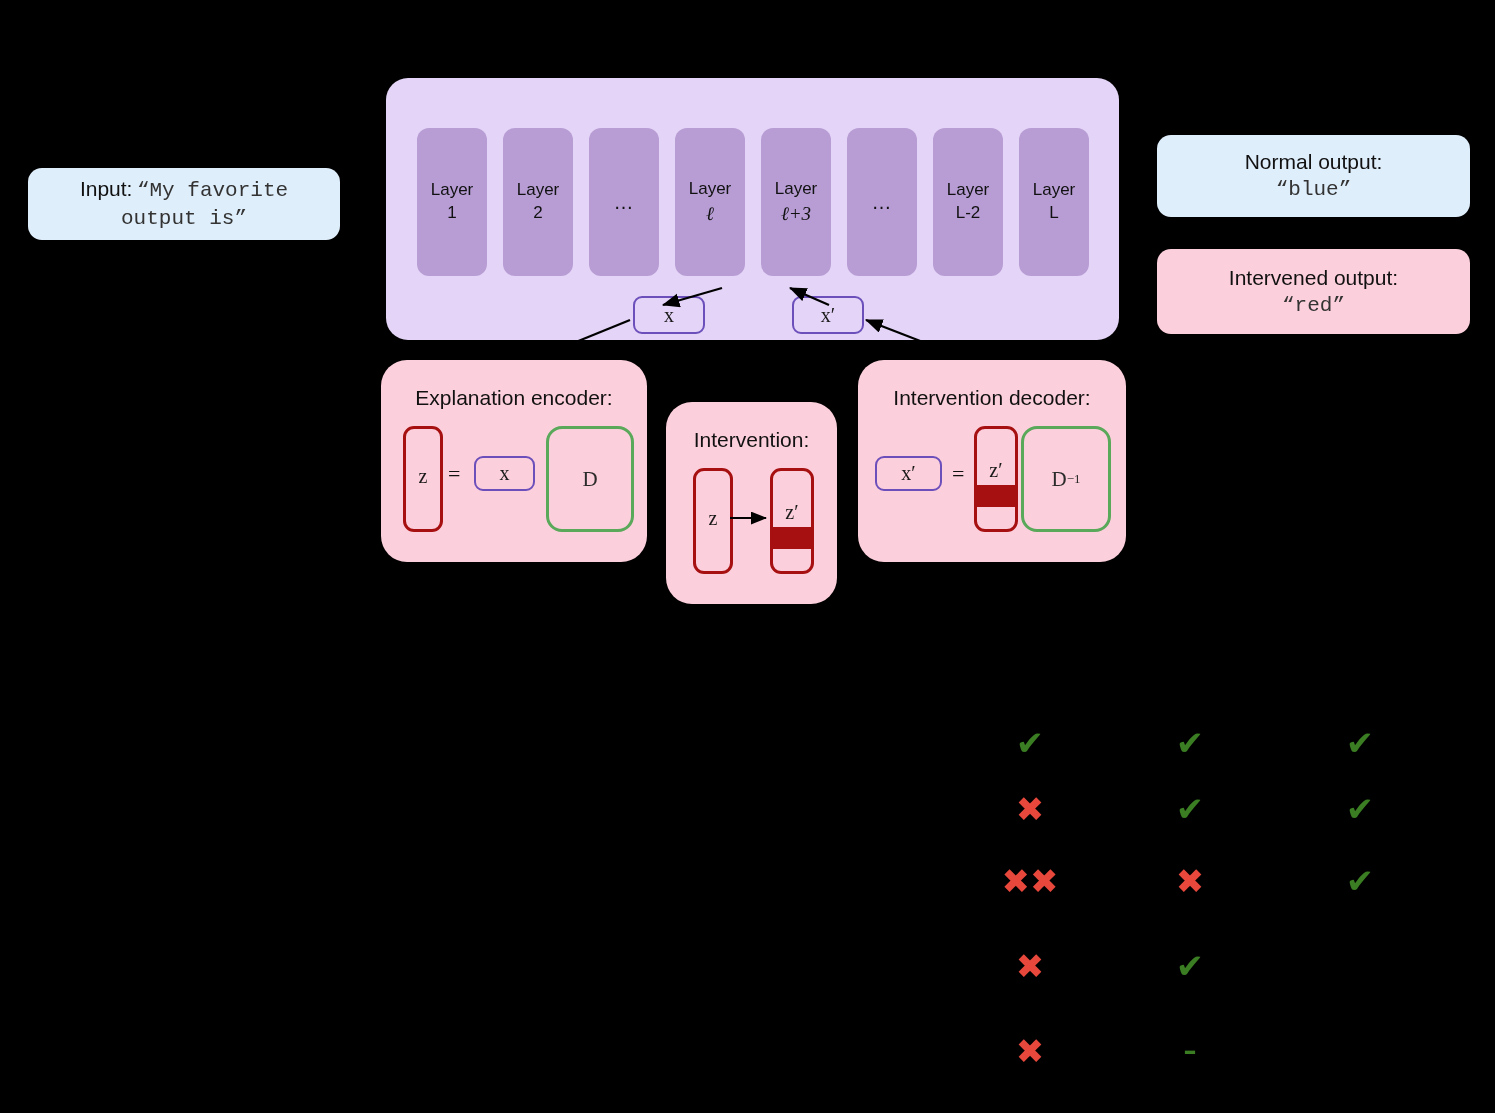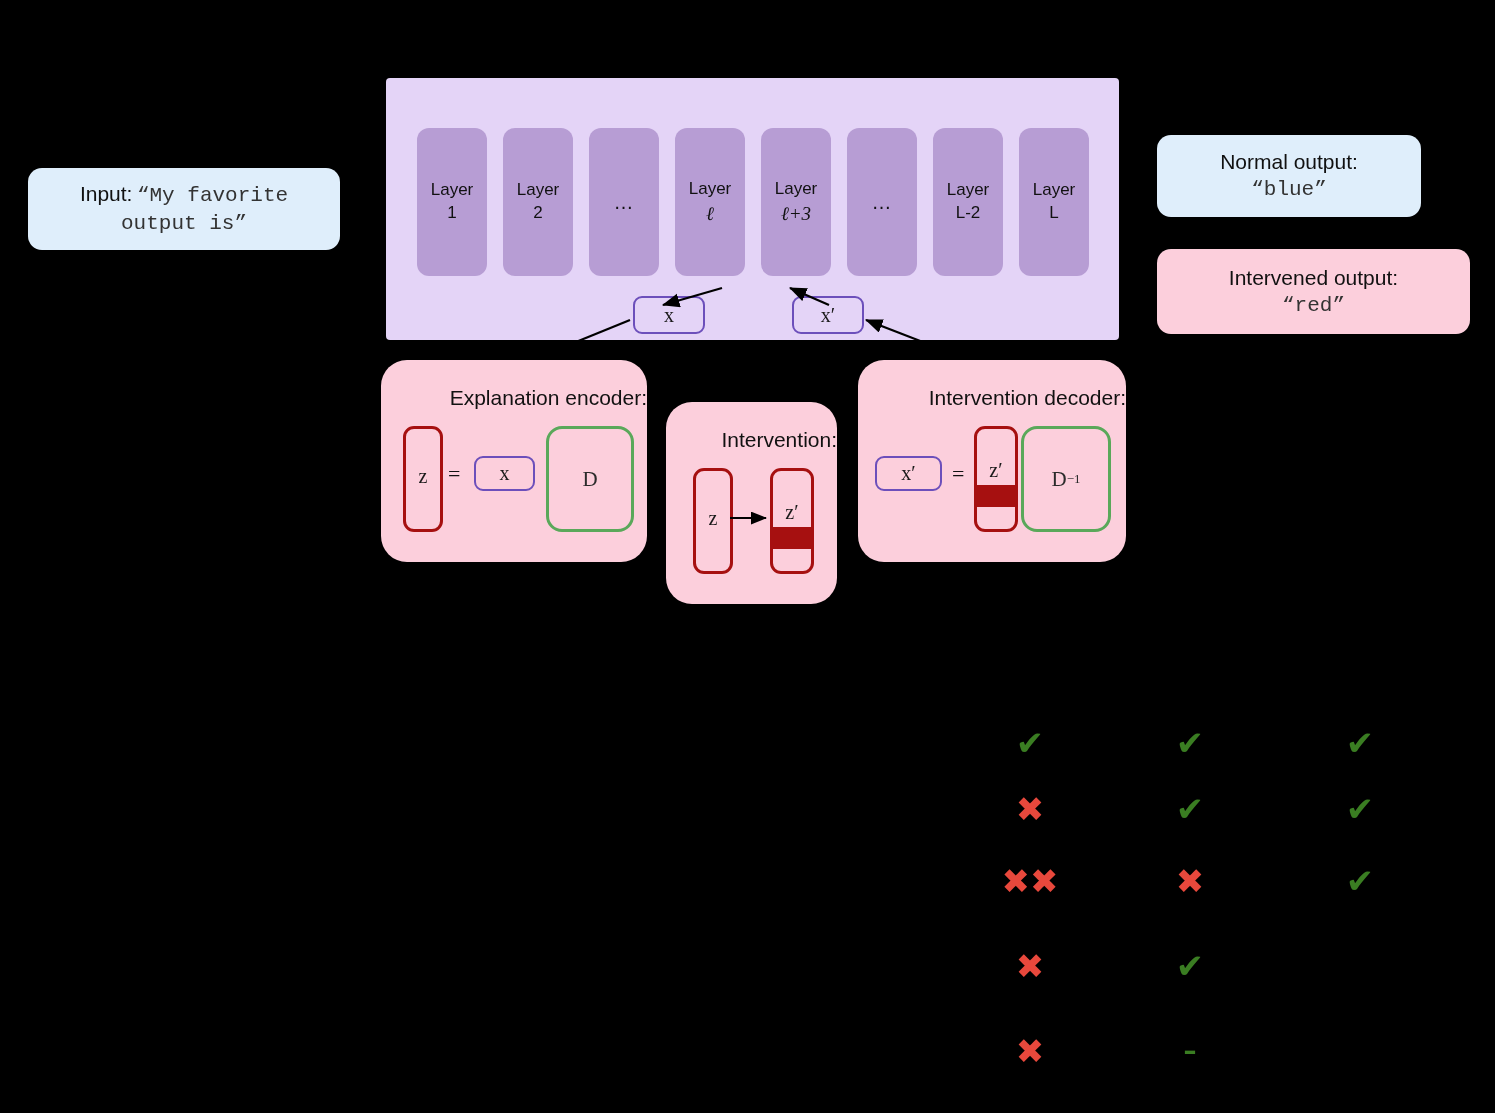--- a/index.html
+++ b/index.html
@@ -39,21 +39,21 @@
   .lbl-mono {
     font-family: "Liberation Mono", monospace;
     font-size: 21px;
     color: #333333;
   }
   .inline-row { display: block; }
 
   
   #transformer {
     background: #e4d4f7;
-    border-radius: 4px;
+    border-radius: 22px;
   }
   .layer-box {
     position: absolute;
     background: #b79dd4;
     border-radius: 12px;
     display: flex;
     align-items: center;
     justify-content: center;
     text-align: center;
   }
@@ -92,21 +92,21 @@
   
   .panel {
     position: absolute;
     background: #fccfdc;
     border-radius: 26px;
   }
   .panel-title {
     position: absolute;
     left: 0;
     right: 0;
-    text-align: right;
+    text-align: center;
     font-family: "Liberation Sans", sans-serif;
     font-size: 21px;
     color: #111111;
   }
 
   .vec-red {
     position: absolute;
     border: 3px solid #a61010;
     border-radius: 11px;
     background: #fccfdc;
@@ -176,31 +176,31 @@
   }
   .mark-check { color: #3a7d22; }
   .mark-cross { color: #e8483c; }
   .mark-dash  { color: #3a7d22; font-size: 26px; }
 </style>
 </head>
 <body>
 
 <div id="canvas">
 
-  <div class="abs info-box box-blue" style="left:28px; top:168px; width:312px; height:82px;">
+  <div class="abs info-box box-blue" style="left:28px; top:168px; width:312px; height:72px;">
     <div class="inline-row">
       <span class="lbl-sans">Input:</span>
       <span class="lbl-mono">“My favorite</span>
     </div>
     <div class="inline-row">
       <span class="lbl-mono">output is”</span>
     </div>
   </div>
 
-  <div class="abs info-box box-blue" style="left:1157px; top:135px; width:264px; height:82px;">
+  <div class="abs info-box box-blue" style="left:1157px; top:135px; width:313px; height:82px;">
     <div class="lbl-sans">Normal output:</div>
     <div class="lbl-mono">“blue”</div>
   </div>
 
   <div class="abs info-box box-pink" style="left:1157px; top:249px; width:313px; height:85px;">
     <div class="lbl-sans">Intervened output:</div>
     <div class="lbl-mono">“red”</div>
   </div>
 
   <div class="abs" id="transformer" style="left:386px; top:78px; width:733px; height:262px;">

